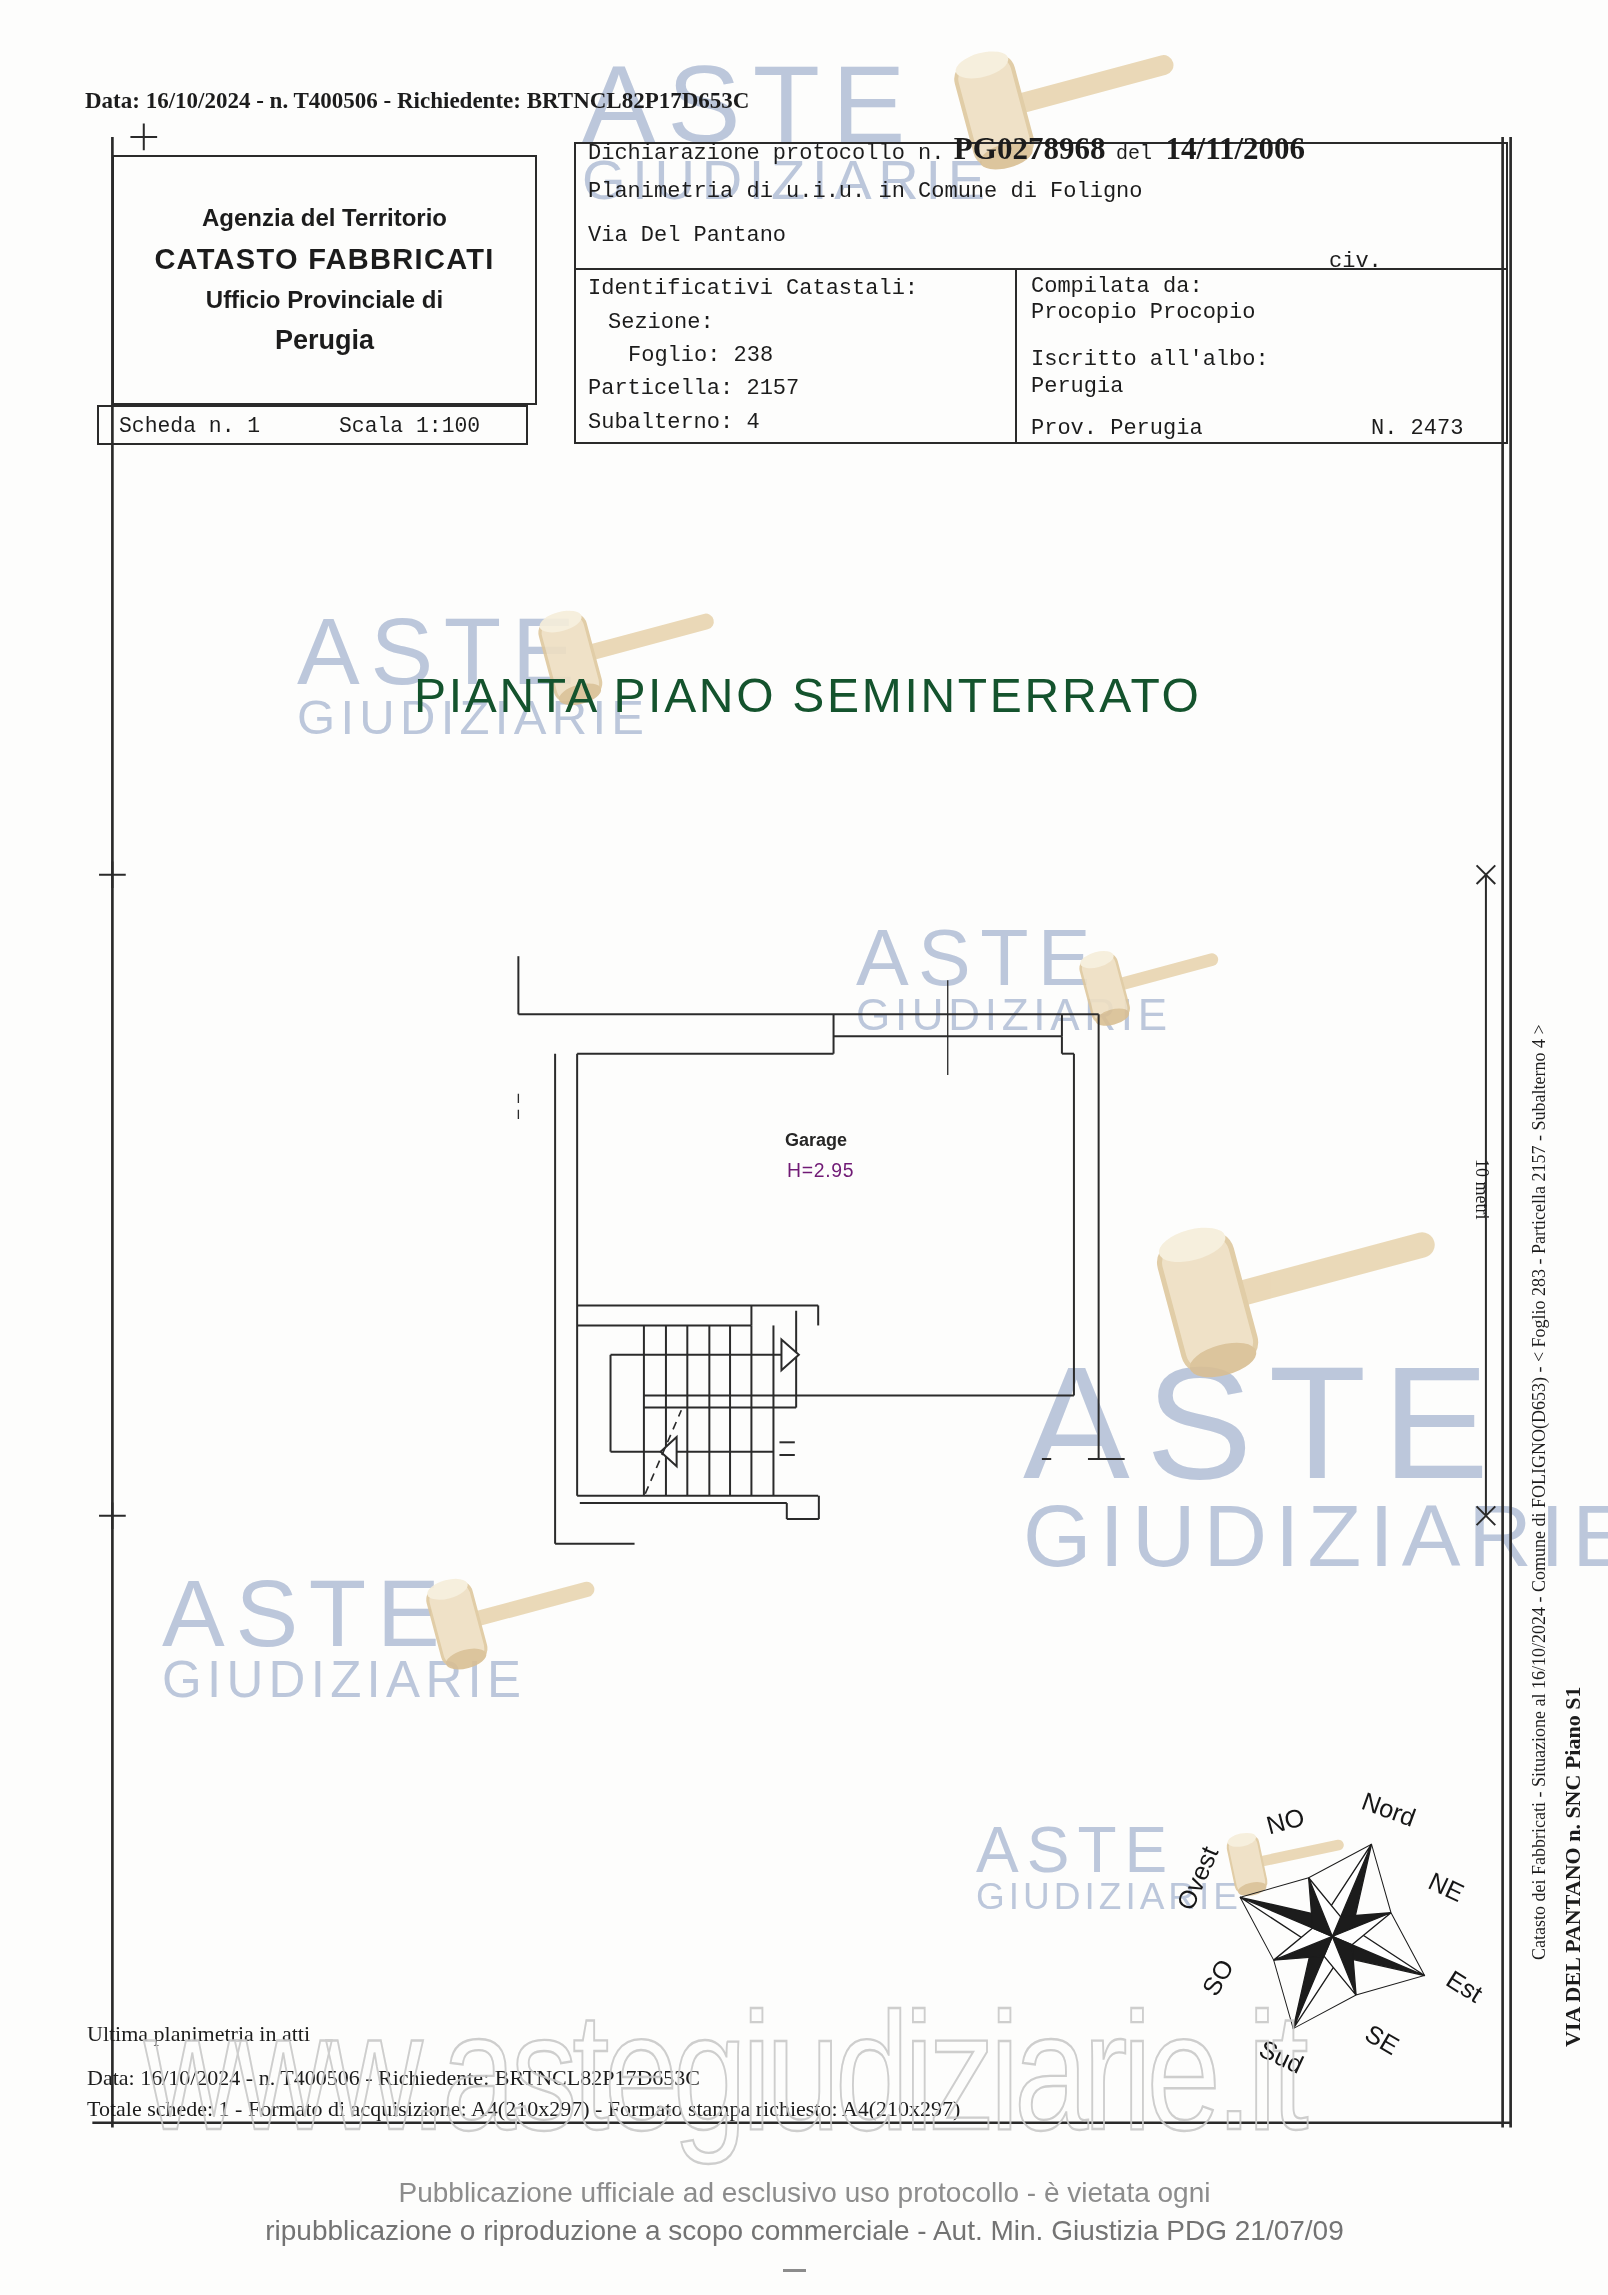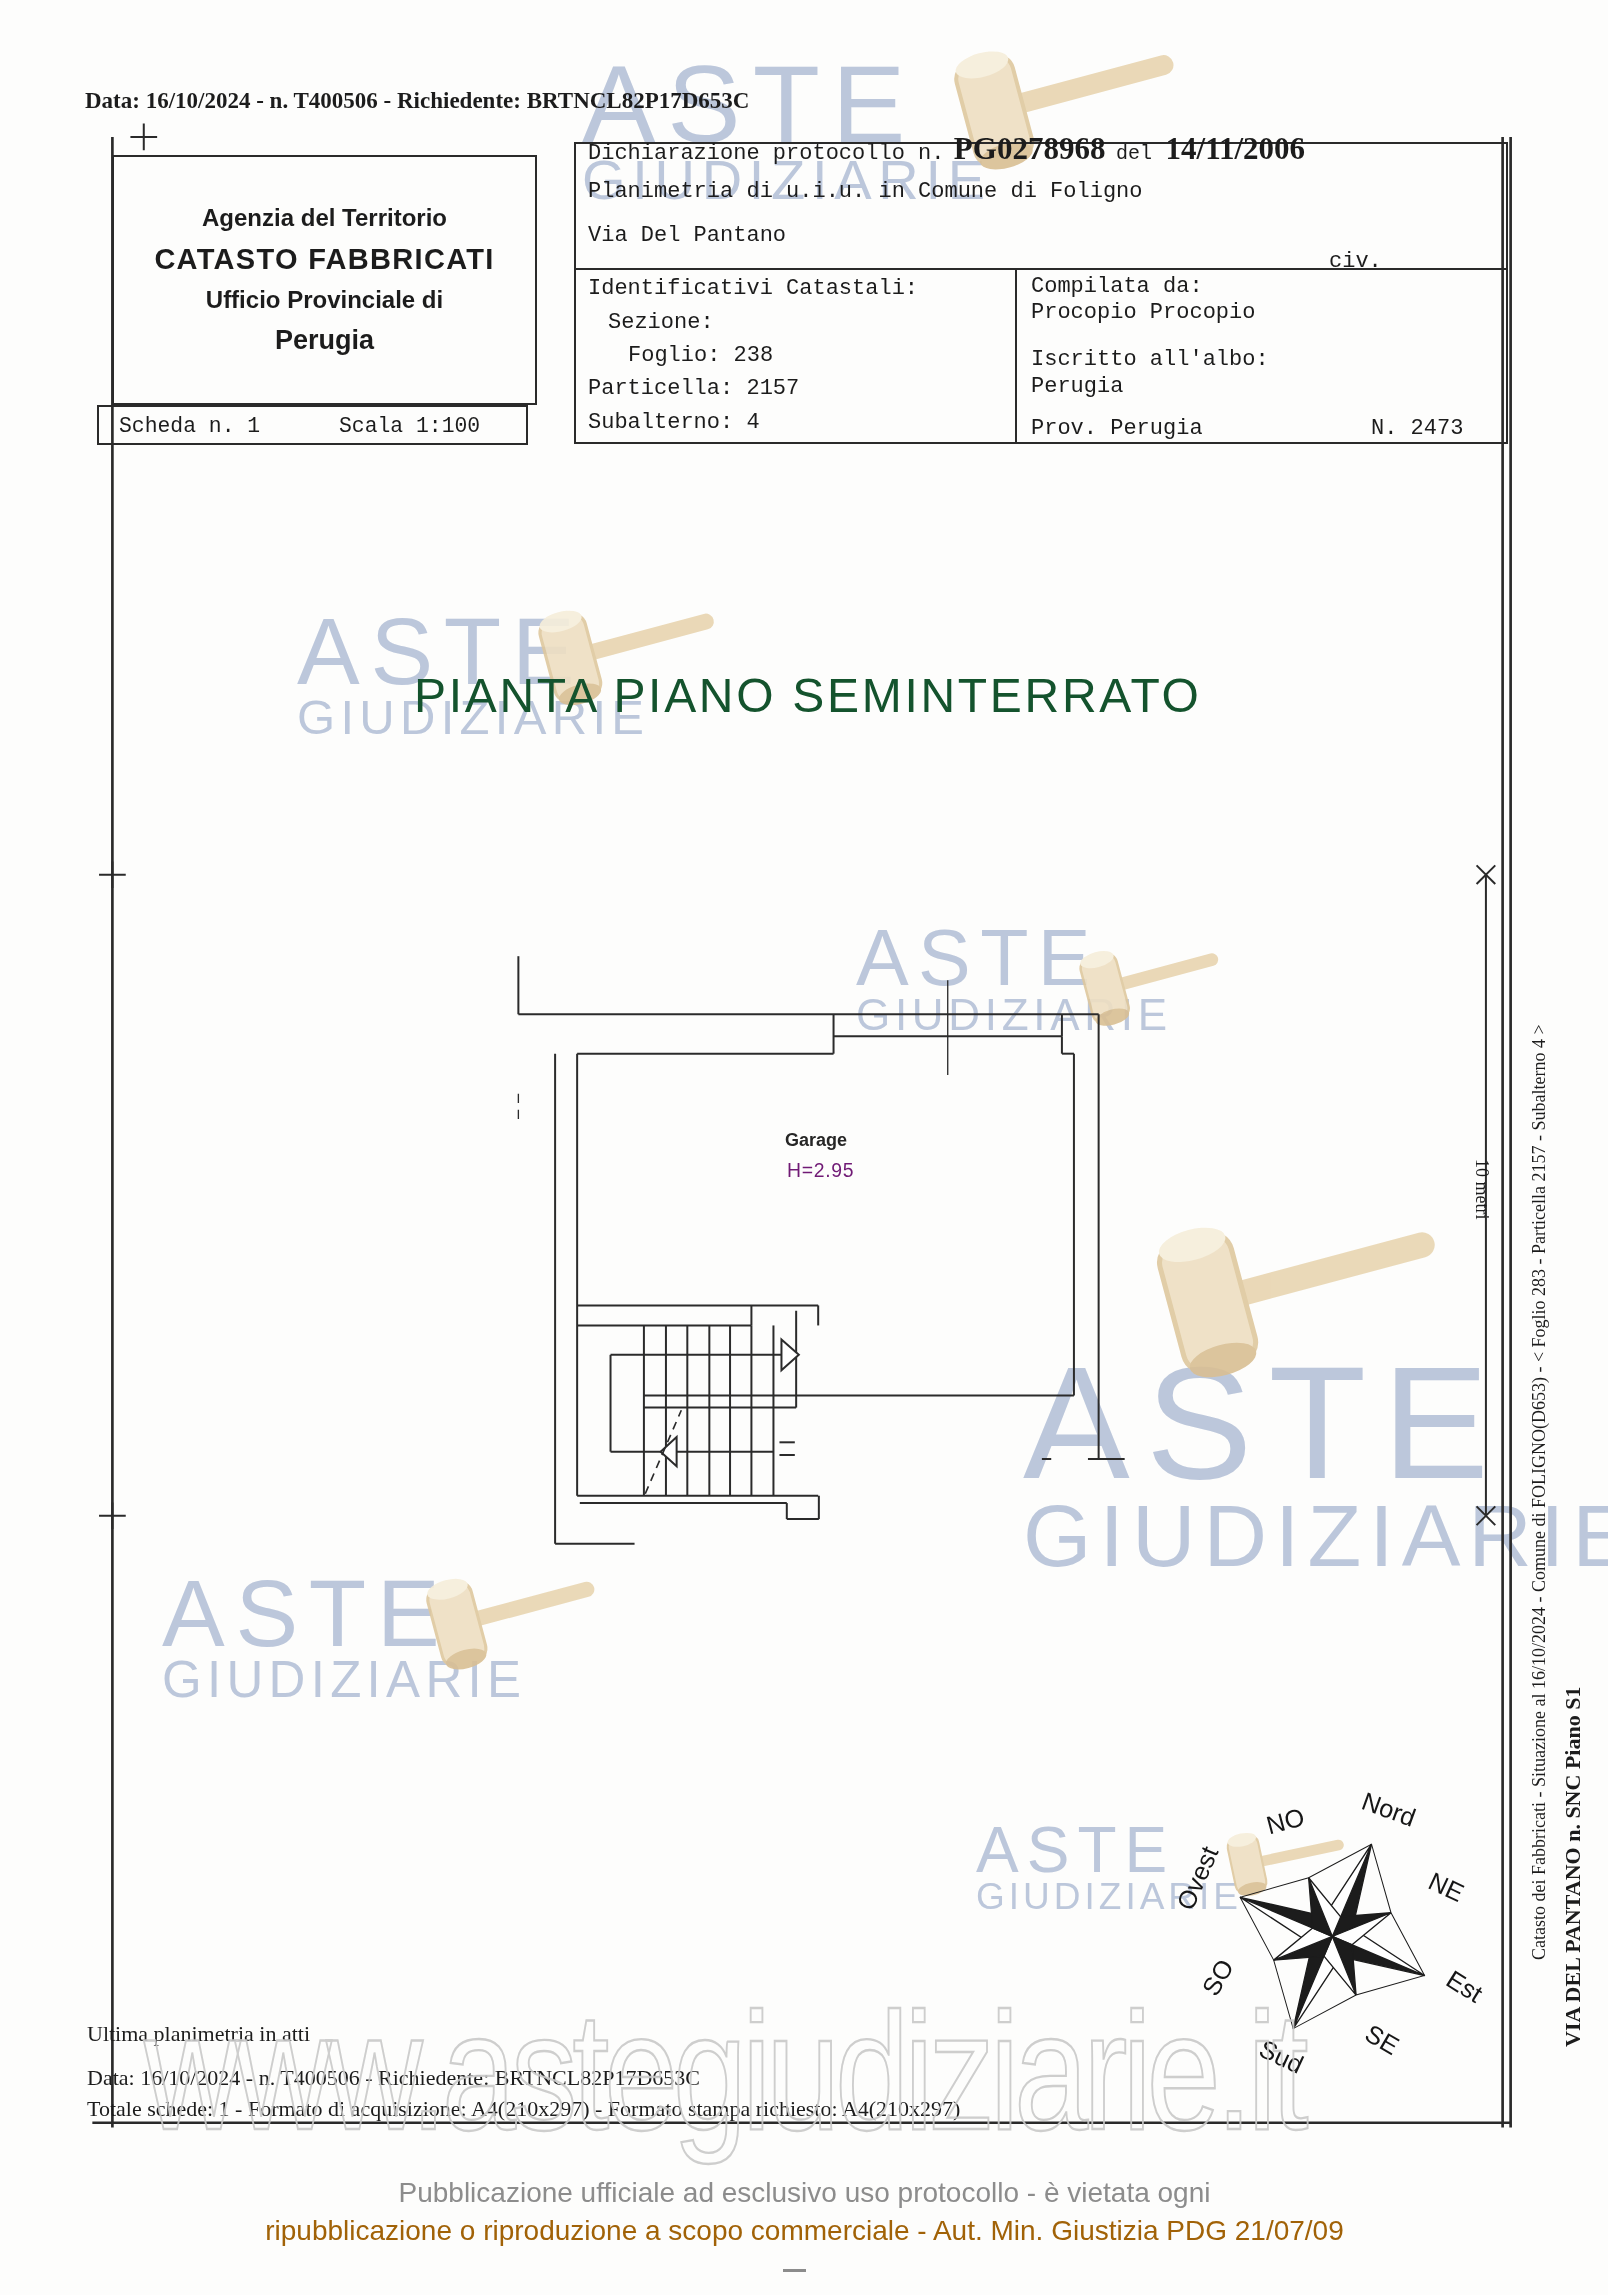--- a/index.html
+++ b/index.html
@@ -41,21 +41,21 @@
   .vtext{transform-origin:0 0;z-index:3;}
   #margin-line1{left:1529px;top:1960px;font-size:18px;transform:rotate(-90deg);}
   #margin-line2{left:1560px;top:2047px;font-size:22px;font-weight:600;transform:rotate(-90deg);}
   #scale-caption{left:1492px;top:1159px;font-size:18px;transform:rotate(90deg);}
 
   #ultima-line{left:87px;top:2021px;font-size:22px;}
   #data-line2{left:87px;top:2065px;font-size:22px;}
   #totale-line{left:87px;top:2096px;font-size:22px;}
 
   #legal1{left:0;top:2177px;width:1609px;text-align:center;font-size:28px;color:#8c8c8c;}
-  #legal2{left:0;top:2215px;width:1609px;text-align:center;font-size:28px;color:#a16207;}
+  #legal2{left:0;top:2215px;width:1609px;text-align:center;font-size:28px;color:#737373;}
   #page-dash{left:783px;top:2269px;width:23px;height:3.3px;background:#8c8c8c;}
 
   
   .wm{position:absolute;z-index:1;color:rgba(148,166,198,.62);line-height:.92;}
   .wm .a,.wm .g{display:block;font-weight:400;}
   #wmA{left:582px;top:53px;}   #wmA .a{font-size:110px;letter-spacing:12px;} #wmA .g{font-size:56px;letter-spacing:6.7px;}
   #wmB{left:297px;top:609px;}  #wmB .a{font-size:94px;letter-spacing:10.7px;} #wmB .g{font-size:49px;letter-spacing:5.3px;}
   #wmC{left:856px;top:922px;}#wmC .a{font-size:79px;letter-spacing:9.4px;} #wmC .g{font-size:44px;letter-spacing:4.7px;}
   #wmD{left:1023px;top:1349px;}#wmD .a{font-size:160px;letter-spacing:16px;} #wmD .g{font-size:88px;letter-spacing:8px;}
   #wmE{left:162px;top:1571px;} #wmE .a{font-size:94px;letter-spacing:10.7px;} #wmE .g{font-size:51px;letter-spacing:5.3px;}

